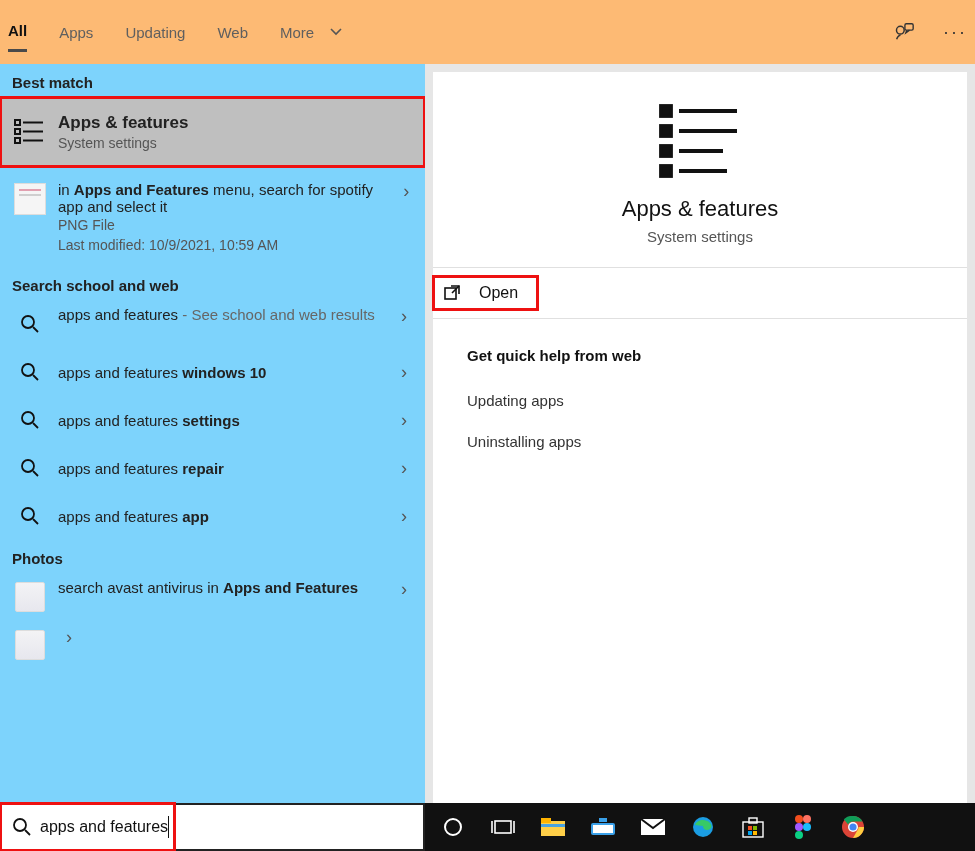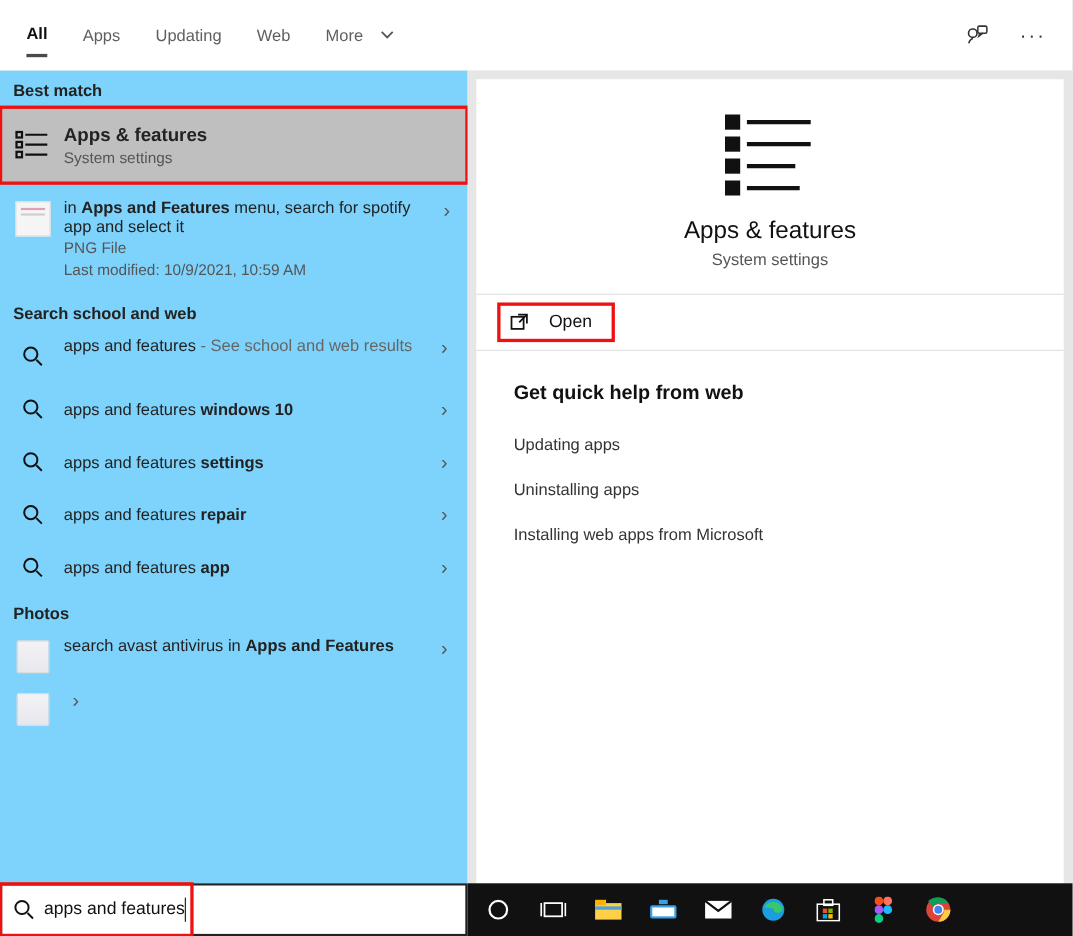--- a/index.html
+++ b/index.html
@@ -11,22 +11,22 @@
     height: 851px;
     overflow: hidden;
     color: #111;
   }
 
   
   .tabbar {
     height: 64px;
     display: flex;
     align-items: center;
-    padding: 0 24px;
-    background: #ffffff;
+    padding: 0 8px;
+    background: #fdba74;
     position: relative;
   }
   .tabbar .tab {
     font-size: 15px;
     color: #5f5f5f;
     padding: 10px 0;
     margin-right: 32px;
     cursor: pointer;
   }
   .tabbar .tab.active {
@@ -116,25 +116,25 @@
     display:flex; flex-direction:column; align-items:center;
     padding: 28px 0 22px 0;
     border-bottom:1px solid #e0e0e0;
   }
   .hero-title {
     font-size:22px; color:#111; margin-top:18px;
   }
   .hero-sub {
     font-size:15px; color:#555; margin-top:6px;
   }
-  .open-highlight { outline:3px solid #e11; display:inline-flex; align-items:center; gap:18px; padding:6px 18px 6px 8px; margin-left:22px;}
+  .open-highlight { outline:3px solid #e11; display:inline-flex; align-items:center; gap:18px; padding:6px 18px 6px 8px; margin-left:2px;}
   .divider { height:1px; background:#e0e0e0; margin: 0 0 8px 0; }
 
   .help-section { padding: 20px 34px; }
-  .help-title { font-weight:700; font-size:18px; margin-bottom:16px; }
+  .help-title { font-weight:700; font-size:15px; margin-bottom:16px; }
   .help-link { font-size:15px; color:#333; padding:12px 0; cursor:pointer; }
 
   
   .bottom {
     position:absolute;
     left:0; right:0;
     bottom:0;
     display:flex;
     height:48px;
   }
@@ -354,21 +354,20 @@
           </span>
           <span>Open</span>
         </span>
       </div>
       <div class="divider"></div>
 
       <div class="help-section">
         <div class="help-title">Get quick help from web</div>
         <div class="help-link">Updating apps</div>
         <div class="help-link">Uninstalling apps</div>
-        <div class="help-link">Installing web apps from Microsoft</div>
       </div>
     </div>
   </div>
 </div>
 
 <div class="bottom">
   <div class="search-wrap">
     <div class="search-redbox">
       <span>
         <svg width="20" height="20" viewBox="0 0 20 20">

